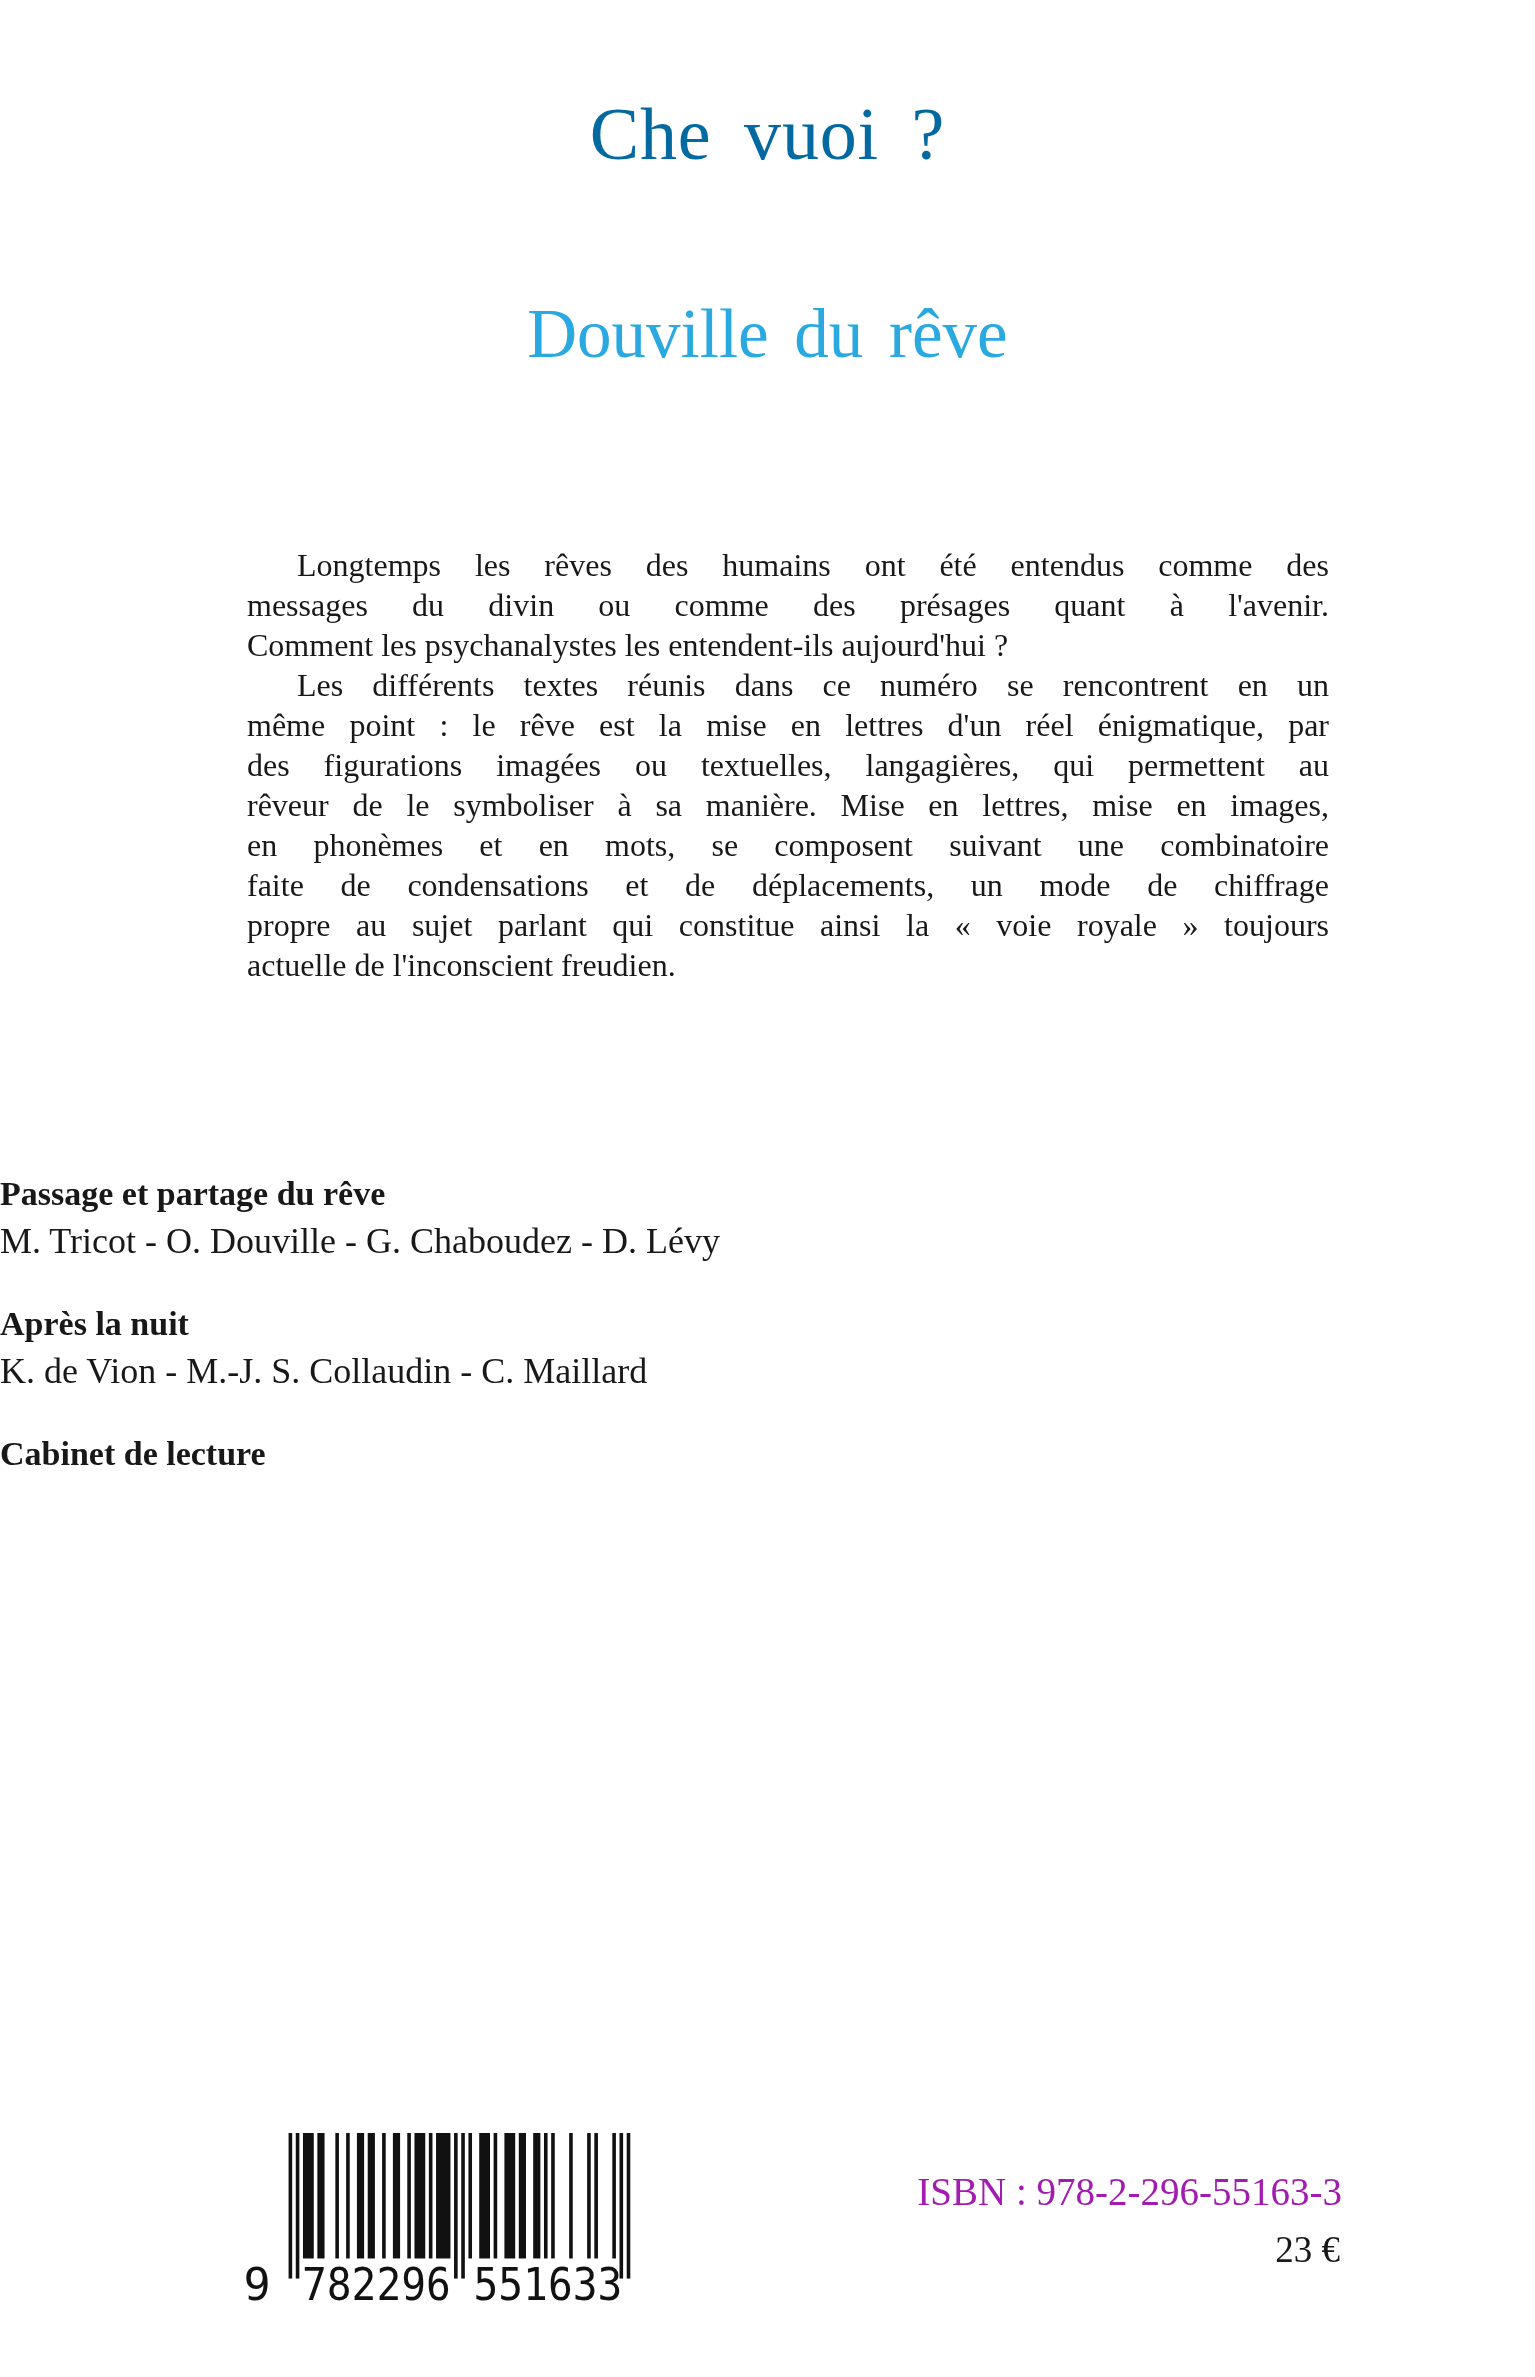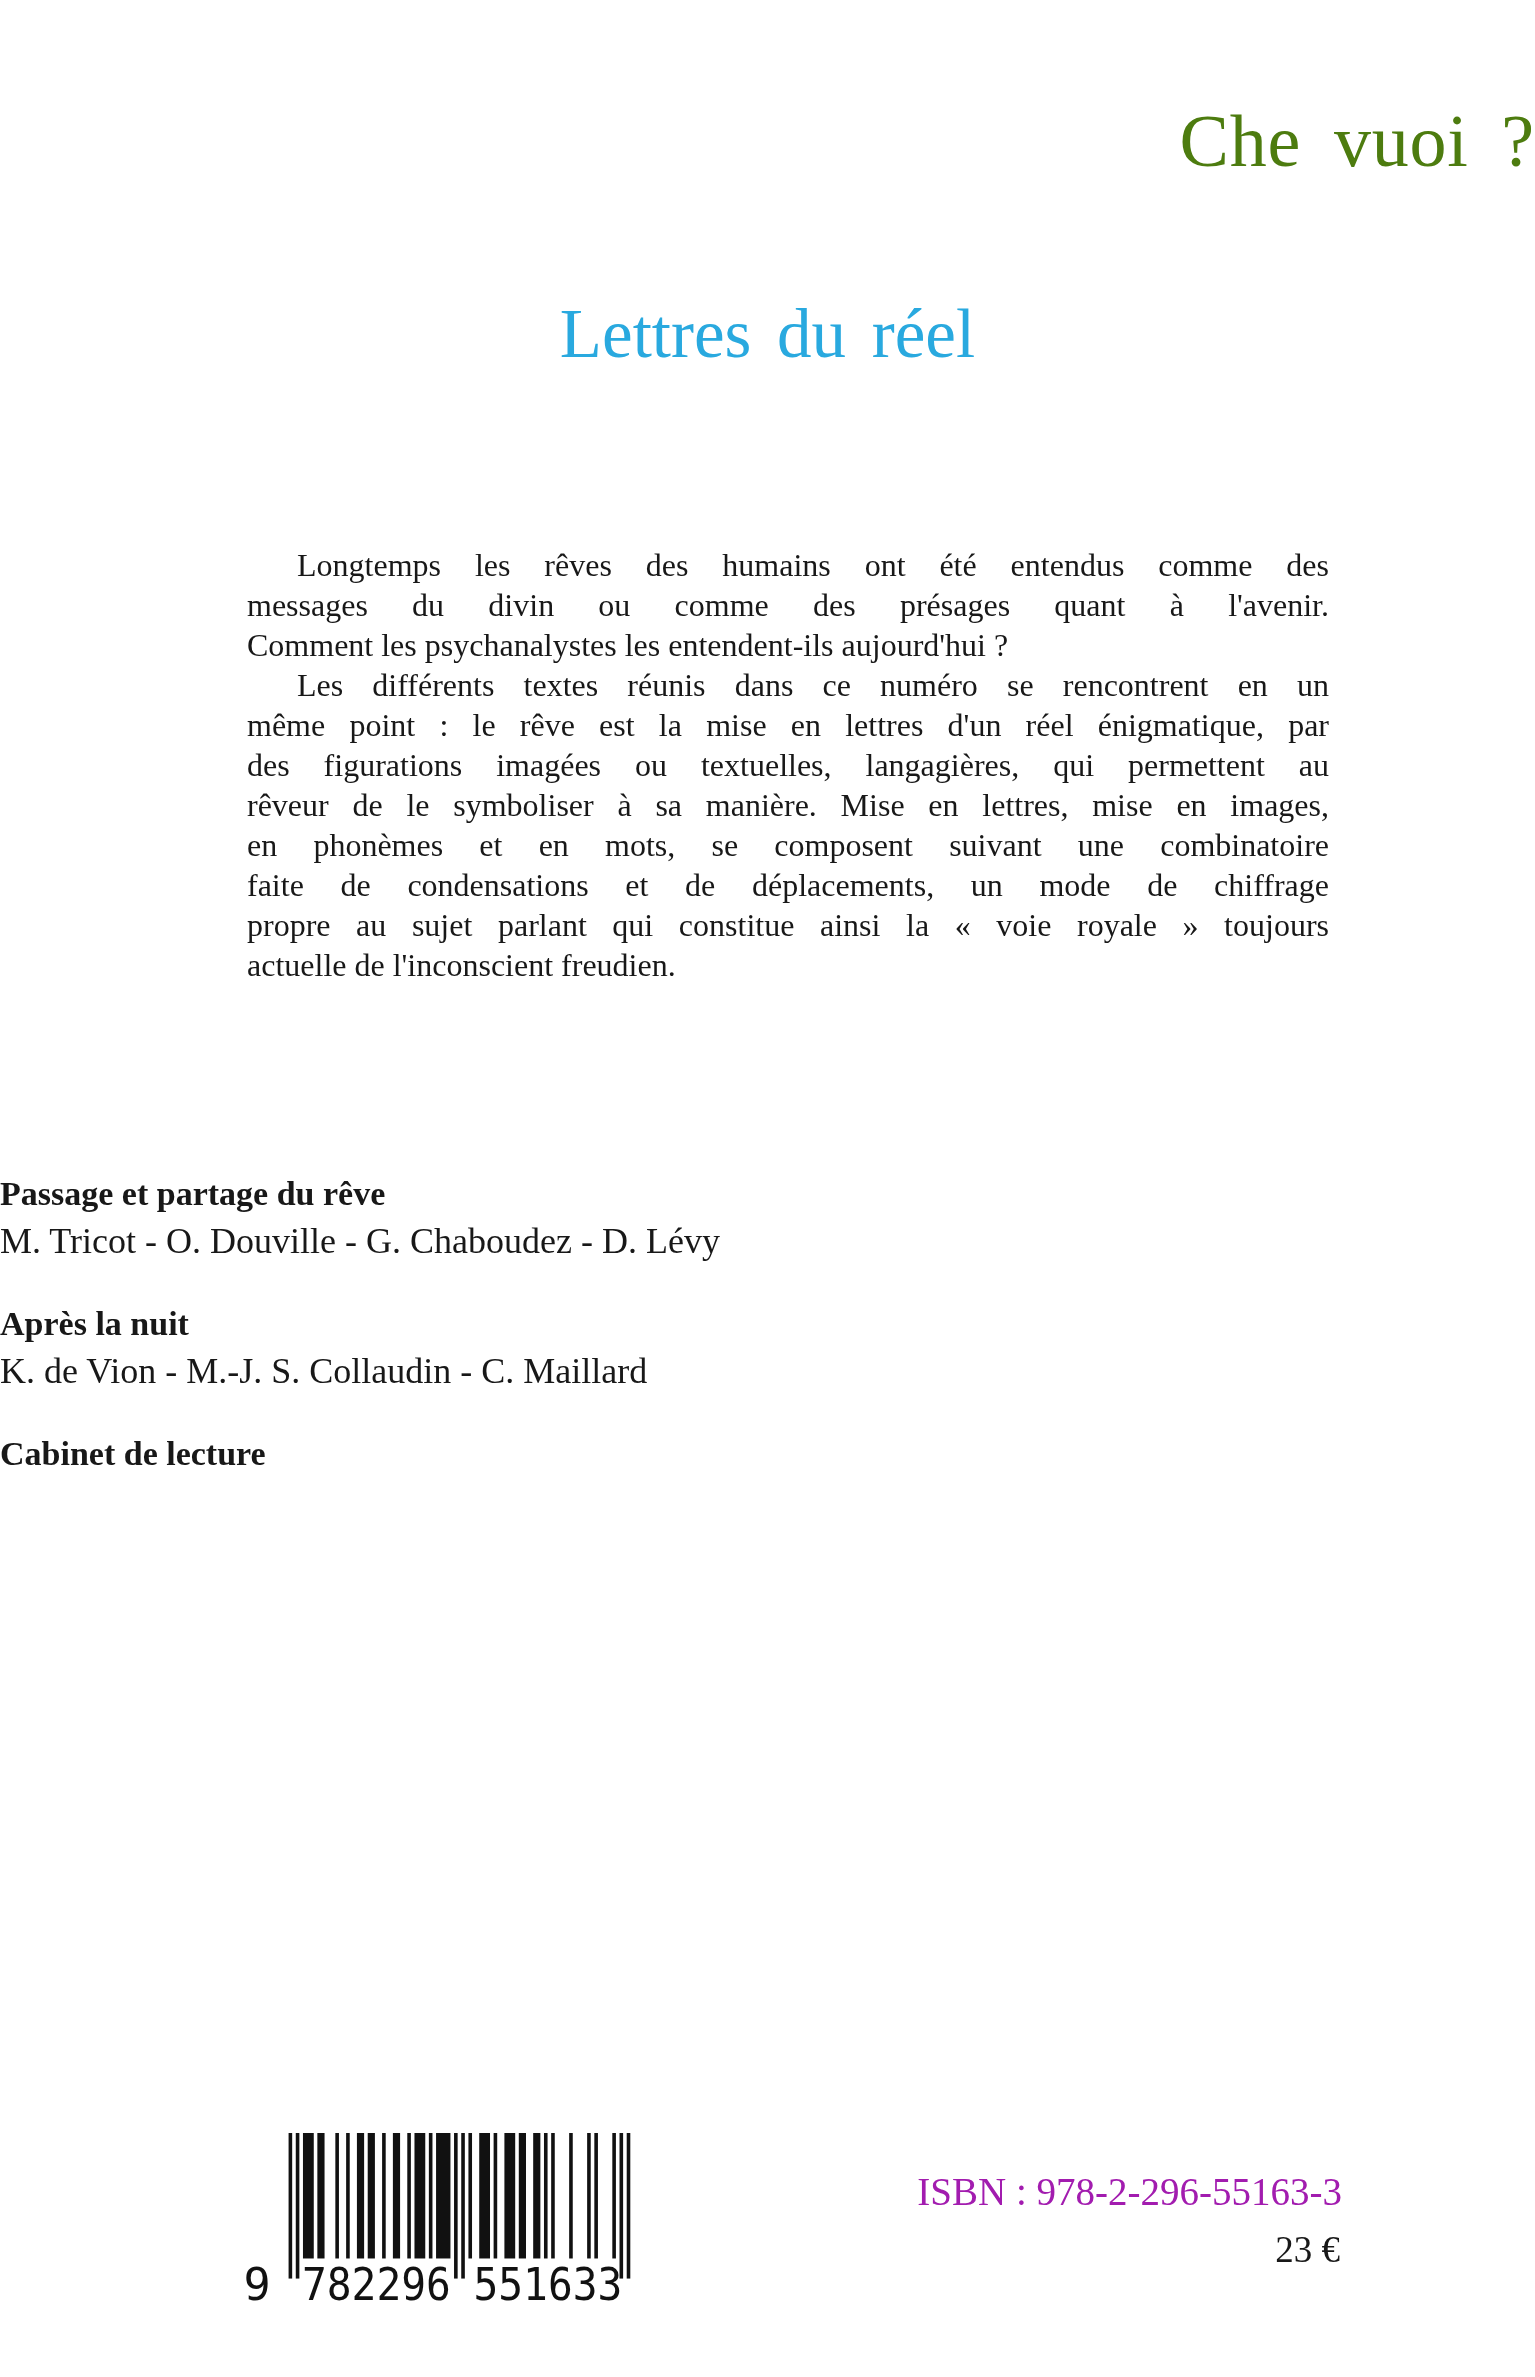--- a/index.html
+++ b/index.html
@@ -6,24 +6,24 @@
   body {
     width: 1535px; height: 2377px;
     position: relative;
     background: #ffffff;
     color: #171717;
     font-family: "Liberation Serif", serif;
     overflow: hidden;
   }
 
   .title {
-    position: absolute; top: 99px; left: 0; width: 100%;
-    text-align: right;
+    position: absolute; top: 92px; left: 0; width: 100%;
+    text-align: center;
     font-size: 74px; letter-spacing: 0.8px; word-spacing: 13.4px;
-    color: #4d7c0f;
+    color: #0369a1;
   }
   .subtitle {
     position: absolute; top: 295px; left: 0; width: 100%;
     text-align: center;
     font-size: 69px; word-spacing: 8.4px;
   }
 
   .description {
     position: absolute; left: 247px; top: 545px; width: 1082px;
     font-size: 32px; line-height: 40px;
@@ -55,21 +55,21 @@
   .price {
     position: absolute; right: 195px; top: 2228px;
     font-size: 37px; color: #181818;
   }
 </style>
 </head>
 <body style="background: rgb(255, 255, 255);">
 
 <div class="title">Che vuoi ?</div>
 
-<div class="subtitle" style="color: rgb(41, 169, 223);">Lettres du réel</div>
+<div class="subtitle" style="color: rgb(41, 169, 223);">Douville du rêve</div>
 
 <div class="description">
     <div>
       <div class="pline first">Longtemps les rêves des humains ont été entendus comme des</div>
       <div class="pline">messages du divin ou comme des présages quant à l'avenir.</div>
       <div class="pline last">Comment les psychanalystes les entendent-ils aujourd'hui ?</div>
     </div>
     <div>
       <div class="pline first">Les différents textes réunis dans ce numéro se rencontrent en un</div>
       <div class="pline">même point : le rêve est la mise en lettres d'un réel énigmatique, par</div>

